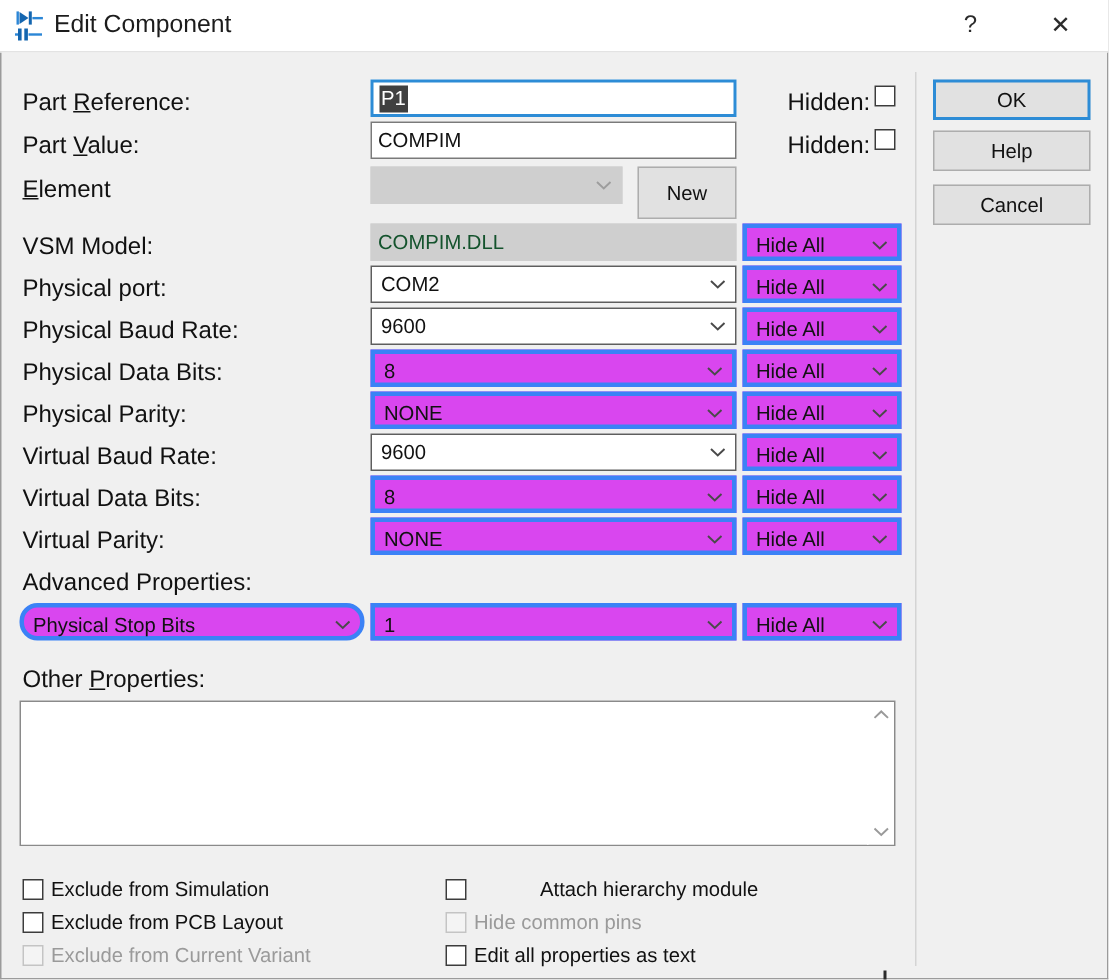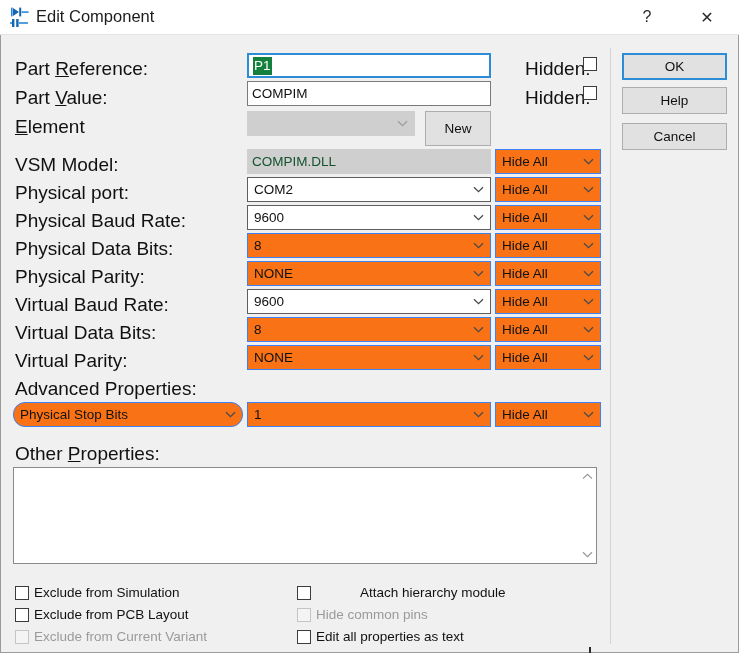--- a/index.html
+++ b/index.html
@@ -70,21 +70,21 @@
   #client {
     position: absolute;
     left: 0; top: 35px;
     width: 737px;
     height: 617px;
   }
 
   
   .lbl {
     position: absolute;
-    font-size: 19px;
+    font-size: 16px;
     color: #111;
     white-space: nowrap;
     line-height: 16px;
   }
   .lbl u { text-decoration: underline; }
 
   
   .tin {
     position: absolute;
     box-sizing: border-box;
@@ -101,32 +101,32 @@
   .tin.focused {
     border: 2px solid #2d8cd6;
     line-height: 21px;
   }
   .tin.dis {
     background: #cfcfcf;
     border: 1px solid #cfcfcf;
     color: #14532d;
   }
   .selected-text {
-    background: #15803d;
+    background: #404040;
     color: #ffffff;
     padding: 1px 1px 2px 1px;
   }
 
   
   .combo {
     position: absolute;
     box-sizing: border-box;
     height: 25px;
-    background: #f97316;
-    border: 1px solid #3b82f6;
+    background: #d946ef;
+    border: 3px solid #3b82f6;
     font-size: 13.5px;
     color: #111;
     cursor: default;
     user-select: none;
   }
   .combo.white {
     background: #ffffff;
     border: 1px solid #5e5e5e;
   }
   .combo.dis {

